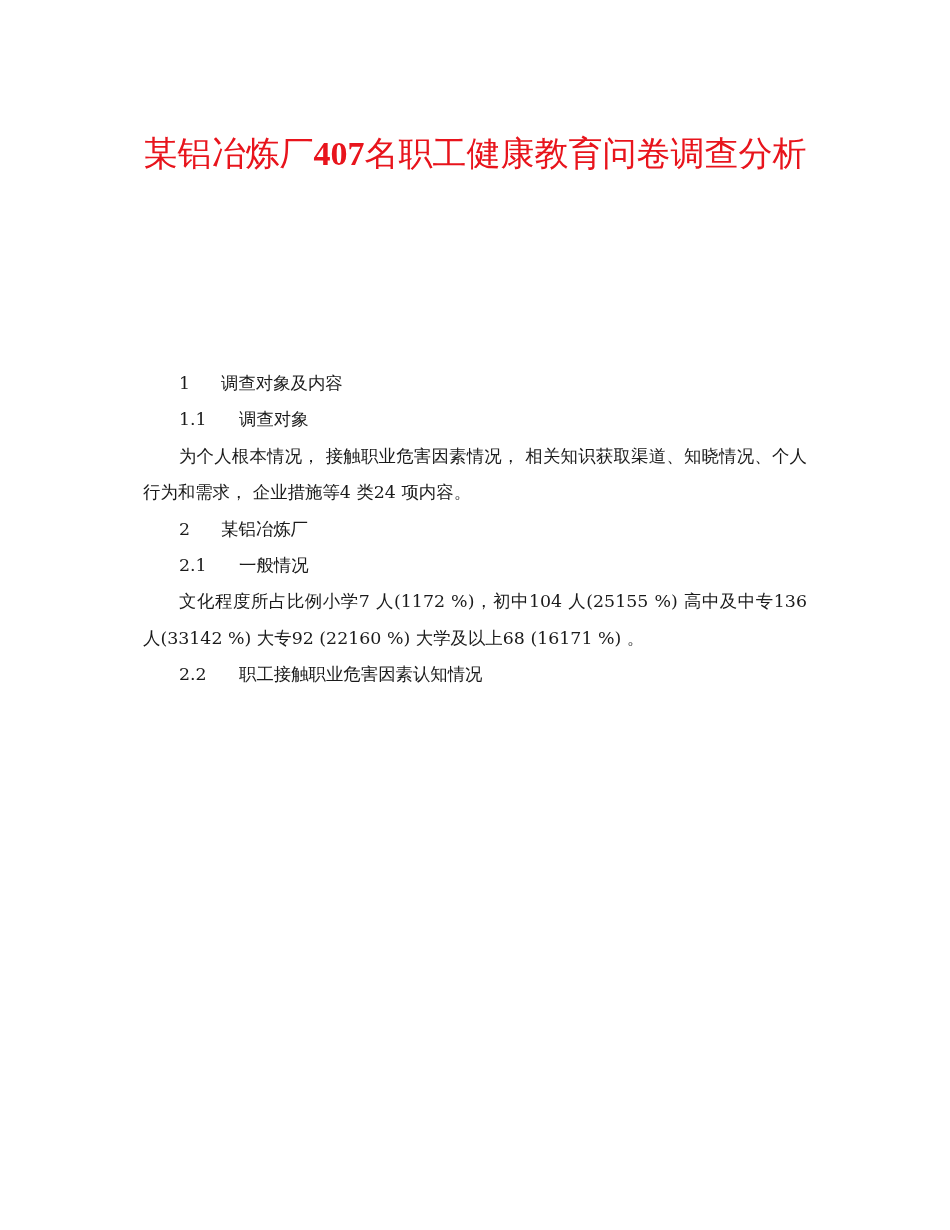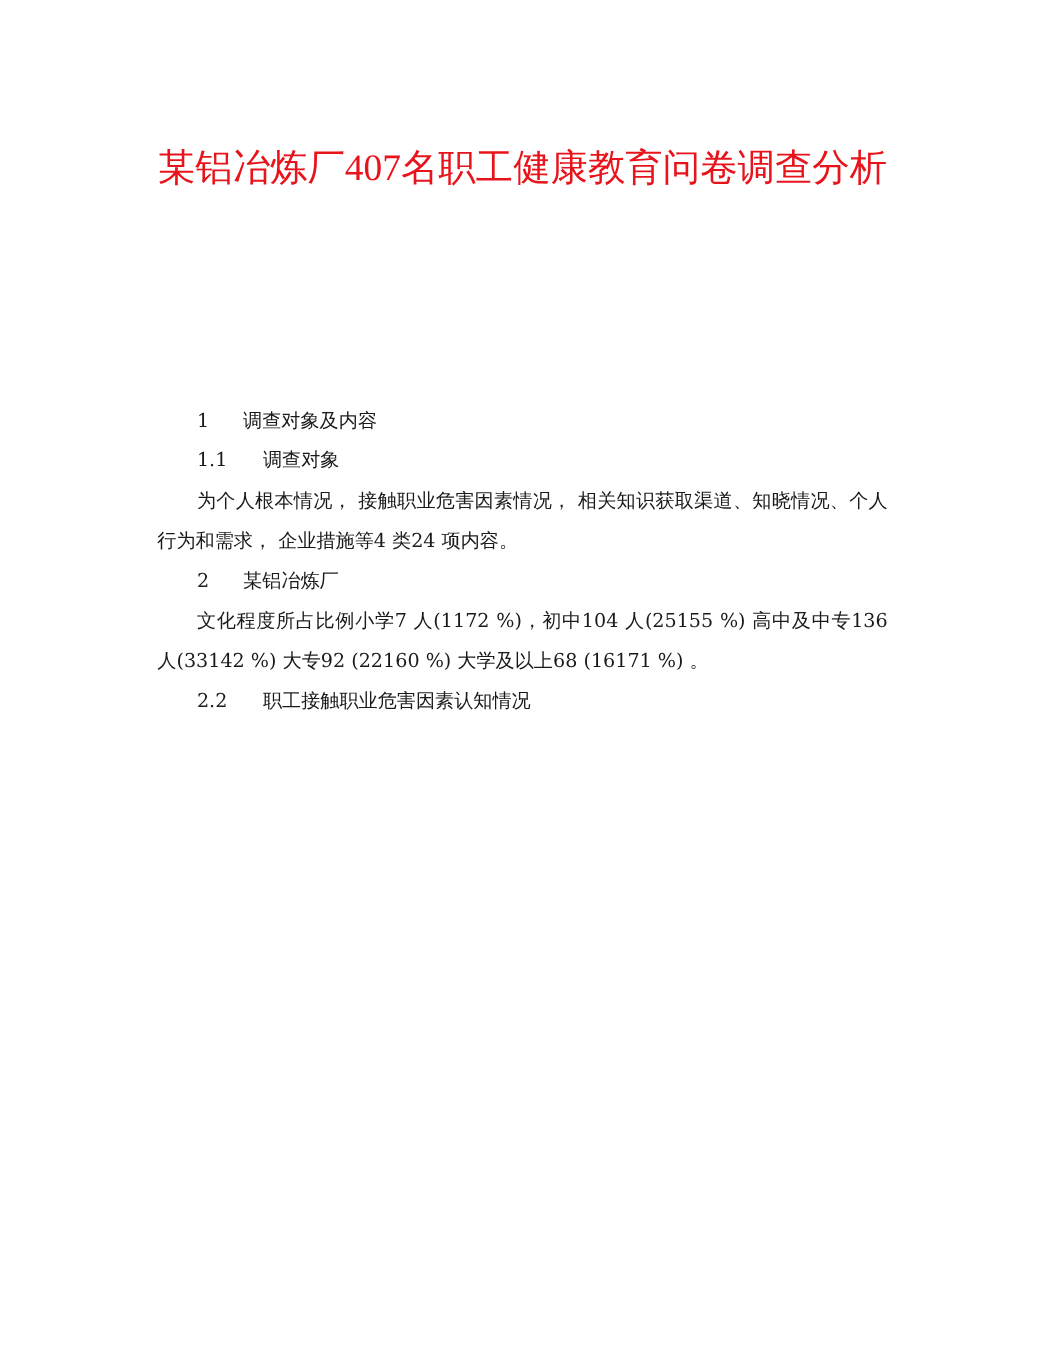--- a/index.html
+++ b/index.html
@@ -1,21 +1,21 @@
 <!DOCTYPE html>
 <html><head>
 <meta charset="utf-8">
 <style>
   html, body { margin: 0; padding: 0; background: #ffffff; }
   body { width: 950px; height: 1230px; position: relative; overflow: hidden;
          font-family: "DejaVu Serif", "Liberation Serif", serif; color: #1a1a1a; }
   .title { position: absolute; left: 140px; width: 670px; top: 128px;
            text-align: center; color: #e8141c; font-size: 34px; line-height: 50px;
            letter-spacing: 0px; }
-  .title .num { font-weight: normal; font-family: "Liberation Serif", "DejaVu Serif", serif; margin-top: 39px; }
+  .title .num { font-weight: bold; font-family: "Liberation Serif", "DejaVu Serif", serif; margin-top: 39px; }
   .body { position: absolute; left: 143px; width: 664px; top: 365px;
           font-size: 17.4px; line-height: 36.4px; }
   .p { margin: 0; text-align: justify; text-align-last: left; }
   .indent { text-indent: 36px; }
   .h { margin: 0; padding-left: 36px; }
   .h .no { display: inline-block; min-width: 42px; }
   .h2 .no { min-width: 60px; }
 </style>
 </head>
 <body>
@@ -25,16 +25,17 @@
 <div class="body">
 
   <p class="h"><span class="no">1</span><span>调查对象及内容</span></p>
 
   <p class="h h2"><span class="no">1.1</span><span>调查对象</span></p>
 
   <p class="p indent">为个人根本情况， 接触职业危害因素情况， 相关知识获取渠道、知晓情况、个人行为和需求， 企业措施等4 类24 项内容。</p>
 
   <p class="h"><span class="no">2</span><span>某铝冶炼厂</span></p>
 
+  <p class="h h2"><span class="no">2.1</span><span>一般情况</span></p>
   <p class="p indent">文化程度所占比例小学7 人(1172 %)，初中104 人(25155 %) 高中及中专136 人(33142 %) 大专92 (22160 %) 大学及以上68 (16171 %) 。</p>
 
   <p class="h h2"><span class="no">2.2</span><span>职工接触职业危害因素认知情况</span></p>
 </div>
 
 </body></html>

